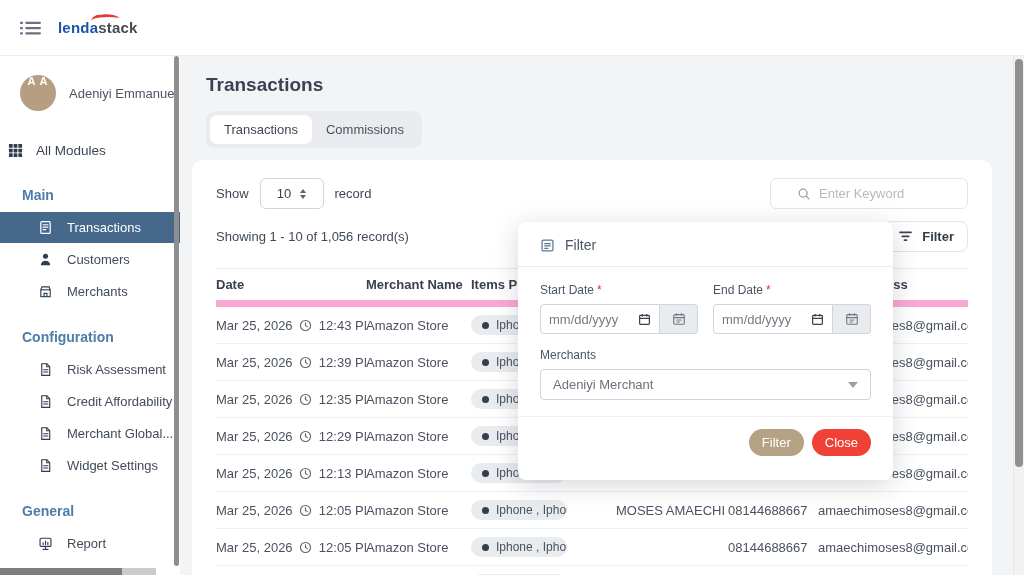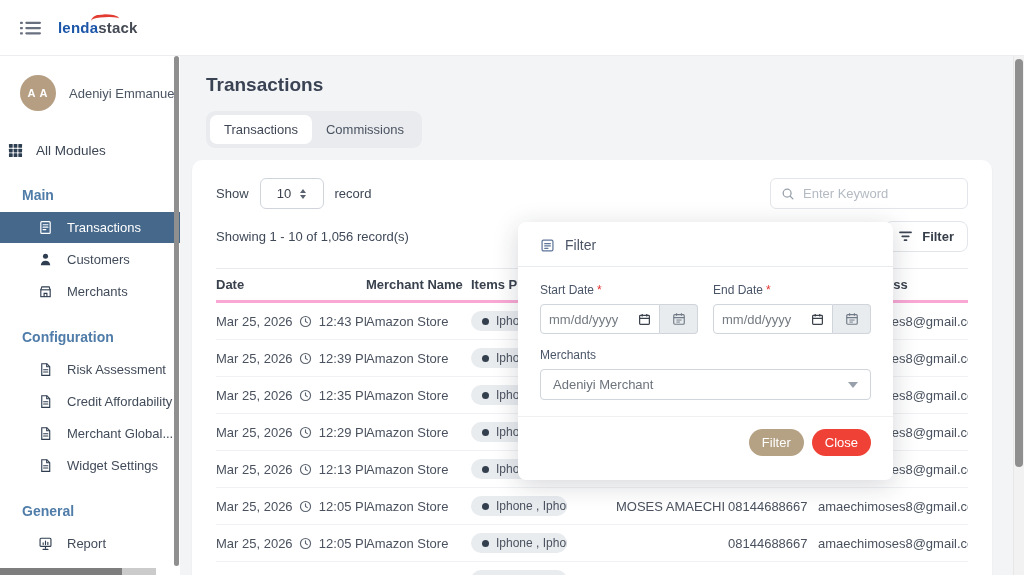--- a/index.html
+++ b/index.html
@@ -18,21 +18,21 @@
   .logo .lenda{color:var(--logo-blue)}
   .logo .stack{color:var(--logo-dark)}
   .logo-swoosh{position:absolute;left:33px;top:-5px;width:28px;height:9px;border-top:3px solid var(--logo-swoosh);border-radius:50% 100% 0 0/100% 100% 0 0;transform:rotate(-5deg)}
 
   
   .sidebar{position:absolute;top:56px;left:0;width:180px;bottom:0;background:#fff;z-index:20;overflow:hidden}
   .sb-vscroll{position:absolute;top:0;right:1px;bottom:9px;width:5px;background:#8f8f8f;border-radius:3px}
   .sb-hscroll{position:absolute;left:0;bottom:0;height:7px;width:156px;background:#cbcbcb}
   .sb-hscroll .thumb{position:absolute;left:0;top:0;height:7px;width:122px;background:#7d7d7d}
   .user-row{display:flex;align-items:center;padding:19px 0 0 20px}
-  .avatar{width:36px;height:36px;border-radius:50%;background:var(--avatar-bg);color:#fff;font-size:11px;font-weight:bold;display:flex;align-items:center;justify-content:center;flex:0 0 36px;letter-spacing:1px}
+  .avatar{width:36px;height:36px;border-radius:50%;background:var(--avatar-bg);color:#fff;font-size:11px;font-weight:bold;display:flex;justify-content:center;flex:0 0 36px;letter-spacing:1px}
   .user-name{margin-left:13px;font-size:13px;color:#4b5563;white-space:nowrap;overflow:hidden;width:112px}
   .nav-item{display:flex;align-items:center;gap:13px;height:30px;padding-left:38px;font-size:13px;color:#414b59;cursor:pointer;white-space:nowrap}
   .nav-item .icon{display:flex;align-items:center;color:#2e3d50;flex:0 0 16px}
   .nav-item.active{background:var(--active-nav-bg);color:#fff;height:29px}
   .nav-item.active .icon{color:#fff}
   .nav-modules{margin-top:24px;padding-left:8px;font-weight:500;color:#3c4654;font-size:13.5px}
   .section-label{font-size:14px;font-weight:bold;color:var(--section-header);padding-left:22px;margin:22px 0 9px}
   .sidebar .group .nav-item{margin-bottom:1px;height:31px}
 
   
@@ -42,29 +42,29 @@
   .tab{font-size:13px;padding:7px 14px;border-radius:7px;color:#4a5361;cursor:pointer}
   .tab.active{background:#fff;color:#3f4654}
   .card{background:#fff;border-radius:10px;margin-top:12px;padding:18px 24px;height:520px;box-shadow:0 1px 2px rgba(35,45,60,.05)}
   .toolbar-row{display:flex;align-items:center;justify-content:space-between}
   .show-group{display:flex;align-items:center;gap:11px;font-size:13px;color:#3d4754}
   .page-size{width:64px;height:31px;border:1px solid #cfd5db;border-radius:6px;display:flex;align-items:center;justify-content:center;gap:9px;font-size:13px;color:#3b424d;cursor:pointer;background:#fff}
   .stepper{display:flex;flex-direction:column;gap:2px}
   .stepper i{width:0;height:0;border-left:3.5px solid transparent;border-right:3.5px solid transparent}
   .stepper .up{border-bottom:4px solid #596270}
   .stepper .down{border-top:4px solid #596270}
-  .search-box{width:198px;height:31px;border:1px solid #e2e6ea;border-radius:6px;display:flex;align-items:center;padding:0 10px;gap:8px;background:#fff}
+  .search-box{width:198px;height:31px;border:1px solid #e2e6ea;border-radius:6px;display:flex;align-items:center;padding:0 26px;gap:8px;background:#fff}
   .search-box input{border:0;outline:0;width:100%;font-size:13px;color:#4a525f;font-family:"Liberation Sans",sans-serif;background:transparent}
   .search-box input::placeholder{color:#b4bac2}
   .row2{display:flex;align-items:center;justify-content:space-between;margin-top:12px}
   .showing-text{font-size:13px;color:#3f4957}
   .filter-btn{height:31px;border:1px solid #e2e6ea;border-radius:8px;background:#fff;display:flex;align-items:center;gap:9px;padding:0 13px;font-size:13px;font-weight:600;color:#353d49;cursor:pointer}
 
   table{border-collapse:collapse;table-layout:fixed;width:752px;margin-top:16px}
-  th{font-size:13px;font-weight:bold;color:#39414d;text-align:left;padding:8px 4px 8px 0;border-top:1px solid #e8eaee;border-bottom:3px solid #f9a8d4;white-space:nowrap;overflow:hidden}
+  th{font-size:13px;font-weight:bold;color:#39414d;text-align:left;padding:8px 4px 8px 0;border-top:1px solid #e8eaee;border-bottom:7px solid #f9a8d4;white-space:nowrap;overflow:hidden}
   td{font-size:13px;color:#4a525f;padding:8px 4px 8px 0;border-bottom:1px solid #f0f1f4;white-space:nowrap;overflow:hidden;height:34px}
   td .clock{vertical-align:-2px;margin:0 3px}
   .badge{display:inline-flex;align-items:center;gap:7px;background:var(--badge-bg);border-radius:11px;padding:3px 11px;font-size:12px;color:#4a525f;max-width:96px;overflow:hidden;white-space:nowrap}
   .badge .dot{width:7px;height:7px;border-radius:50%;background:#343f4e;flex:0 0 7px}
 
   
   .modal{position:absolute;left:518px;top:222px;width:375px;min-height:254px;background:#fff;border-radius:8px;box-shadow:0 5px 26px rgba(25,35,50,.18);z-index:40}
   .modal-header{display:flex;align-items:center;gap:10px;padding:15px 22px 13px;border-bottom:1px solid #e9ecef;font-size:14px;color:#4c5566}
   .modal-body{padding:16px 22px 0}
   .field-row{display:flex;gap:15px}

